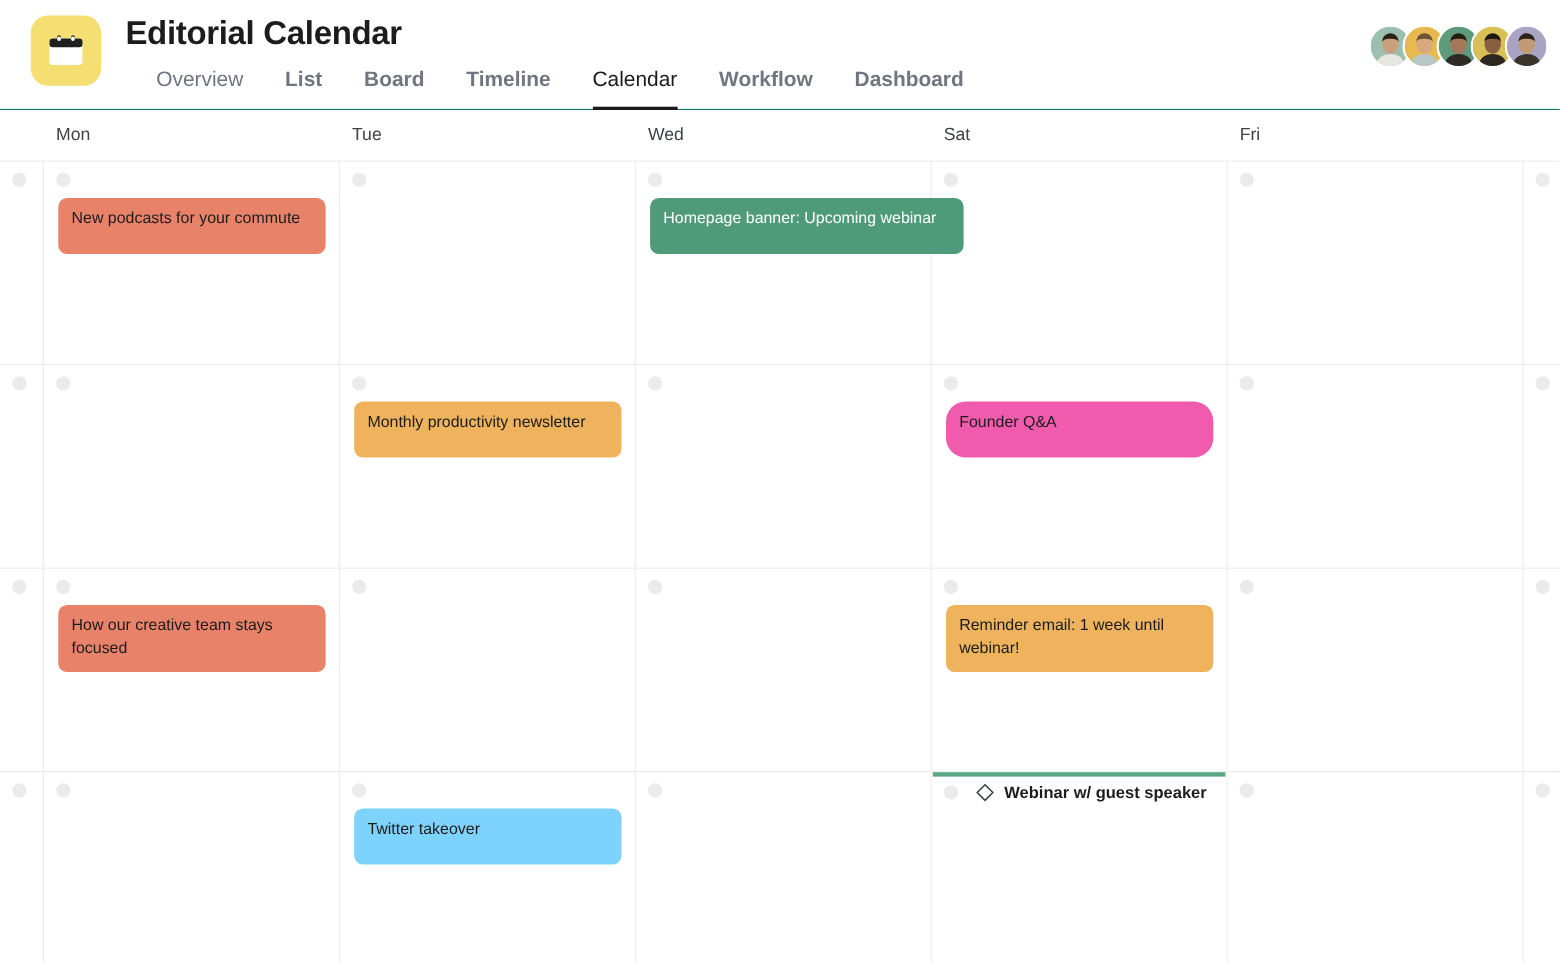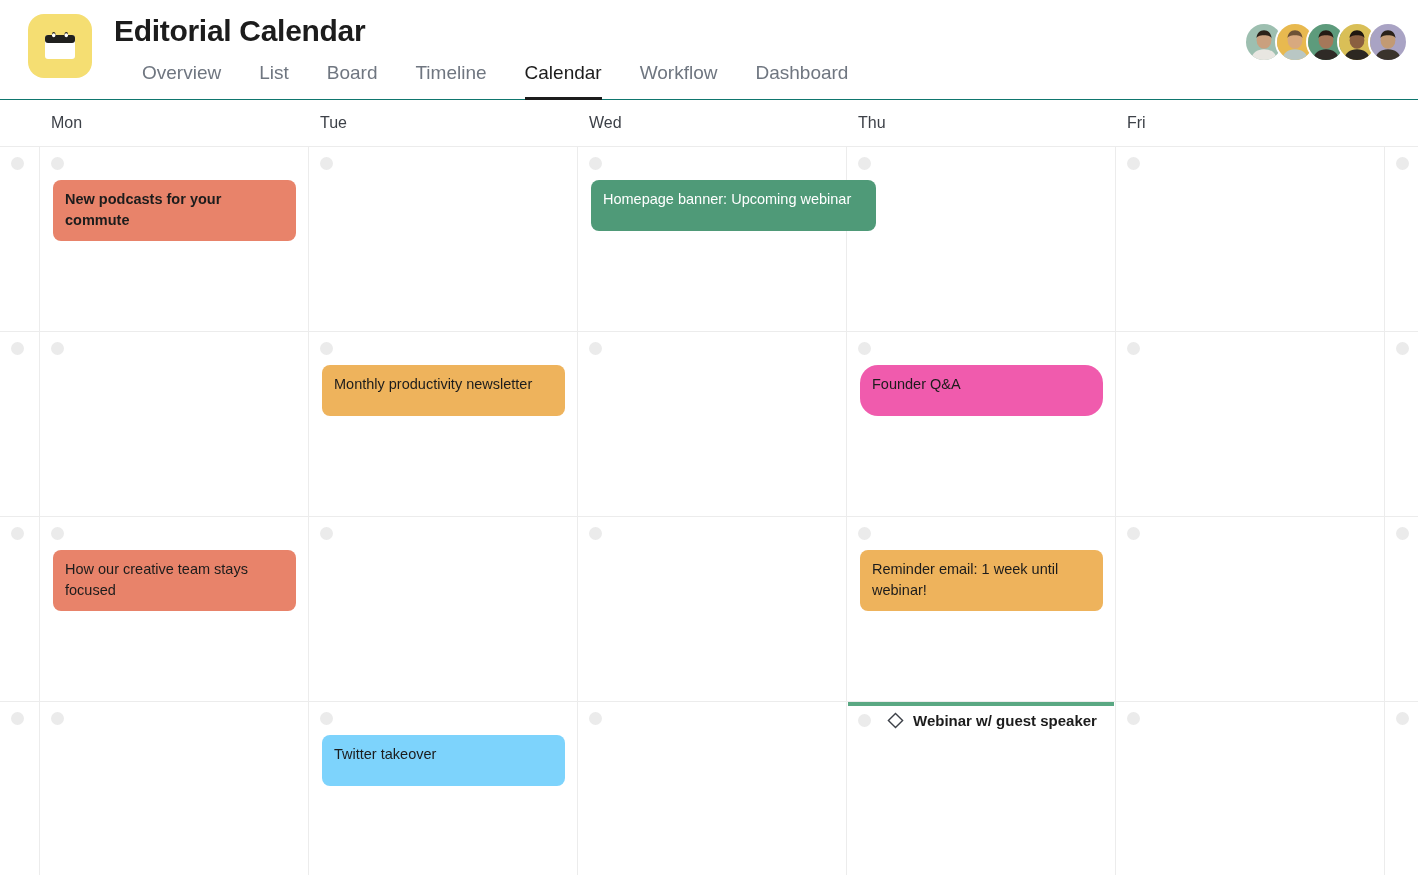--- a/index.html
+++ b/index.html
@@ -48,21 +48,21 @@
   }
   .tab {
     font-size: 19px;
     color: #6f7680;
     padding: 0 19px 14px 0;
     white-space: nowrap;
     cursor: pointer;
     position: relative;
     line-height: 26px;
   }
-  .tab + .tab { padding-left: 19px; }
+  .tab + .tab { padding-left: 19px; font-weight: bold; }
   .tab.active {
     color: #1c1c1c;
     font-weight: 400;
   }
   .tab.active::after {
     content: "";
     position: absolute;
     left: 19px; right: 19px; bottom: 0;
     height: 3px;
     background: #1c1c1c;
@@ -246,30 +246,30 @@
       </div>
     </div>
 </div>
 
 <div class="cal">
   <div class="dayheader" id="dayheader">
       <div class="dh-cell" style="width: 40px;"></div>
       <div class="dh-cell" style="width: 269px;">Mon</div>
       <div class="dh-cell" style="width: 269px;">Tue</div>
       <div class="dh-cell" style="width: 269px;">Wed</div>
-      <div class="dh-cell" style="width: 269px;">Thu</div>
+      <div class="dh-cell" style="width: 269px;">Sat</div>
       <div class="dh-cell" style="width: 269px;">Fri</div>
       <div class="dh-cell" style="width: 33px;"></div>
     </div>
   <div class="grid" id="grid">
       <div class="row" style="height: 185px;">
         <div class="cell" style="width: 40px;">
           <div class="daydot" style="left: 11px;"></div>
         </div>
-        <div class="cell" style="width: 269px; font-weight: bold;">
+        <div class="cell" style="width: 269px;">
           <div class="daydot"></div>
           <div class="event" style="background: rgb(232, 131, 106); color: rgb(28, 28, 28); width: 243px; min-height: 51px;"><span>New podcasts for your commute</span></div>
         </div>
         <div class="cell" style="width: 269px;">
           <div class="daydot"></div>
         </div>
         <div class="cell" style="width: 269px;">
           <div class="daydot"></div>
           <div class="event" style="background: rgb(79, 154, 120); color: rgb(255, 255, 255); width: 285px; min-height: 51px;"><span>Homepage banner: Upcoming webinar</span></div>
         </div>

